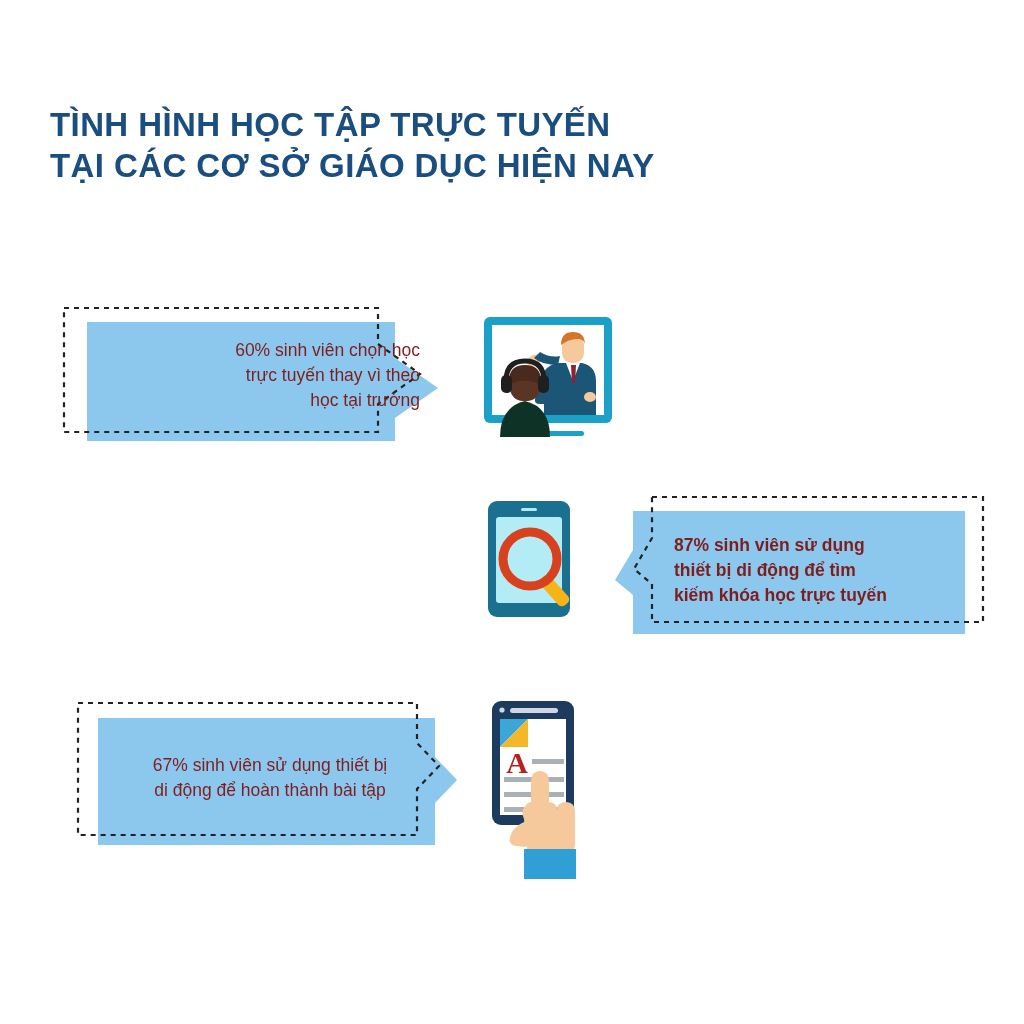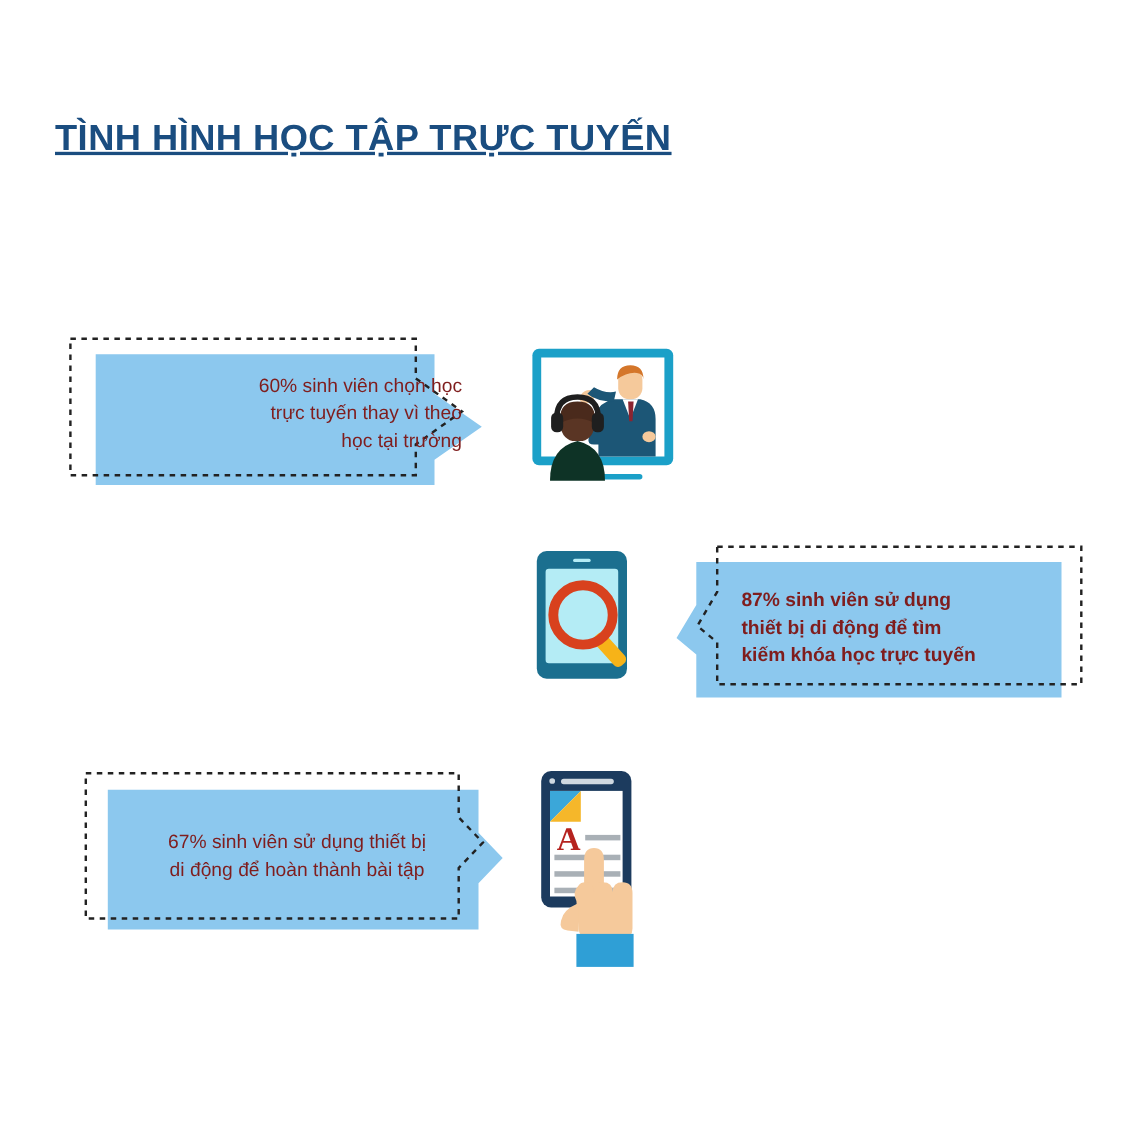--- a/index.html
+++ b/index.html
@@ -30,21 +30,20 @@
     width: 740px;
   }
   .title-line {
     font-family: "Liberation Sans", sans-serif;
     font-weight: bold;
     font-size: 33px;
     line-height: 41px;
     letter-spacing: 0.4px;
     color: #1a4d80;
     white-space: nowrap;
-    text-decoration: underline;
   }
 
   
   .callout {
     position: absolute;
   }
   .callout .shape-svg {
     position: absolute;
     left: 0;
     top: 0;
@@ -88,20 +87,21 @@
   #illus-search  { left: 474px; top: 495px;  width: 130px; height: 140px; }
   #illus-homework{ left: 480px; top: 697px;  width: 130px; height: 190px; }
 </style>
 </head>
 <body>
 
 <div id="infographic">
 
   <div class="title-block">
     <div class="title-line">TÌNH HÌNH HỌC TẬP TRỰC TUYẾN</div>
+    <div class="title-line">TẠI CÁC CƠ SỞ GIÁO DỤC HIỆN NAY</div>
   </div>
 
   <div class="callout" id="callout-1">
     <svg class="shape-svg" width="420" height="150" viewBox="0 0 420 150">
 
       <polygon points="27,22 335,22 335,58 378,88 335,118 335,141 27,141" fill="#8cc8ee"></polygon>
 
       <polygon points="4,8 318,8 318,44 360,74 318,104 318,132 4,132" fill="none" stroke="#222222" stroke-width="2.2" stroke-dasharray="5,5" stroke-linejoin="miter"></polygon>
     </svg>
     <div class="callout-text">60% sinh viên chọn học

